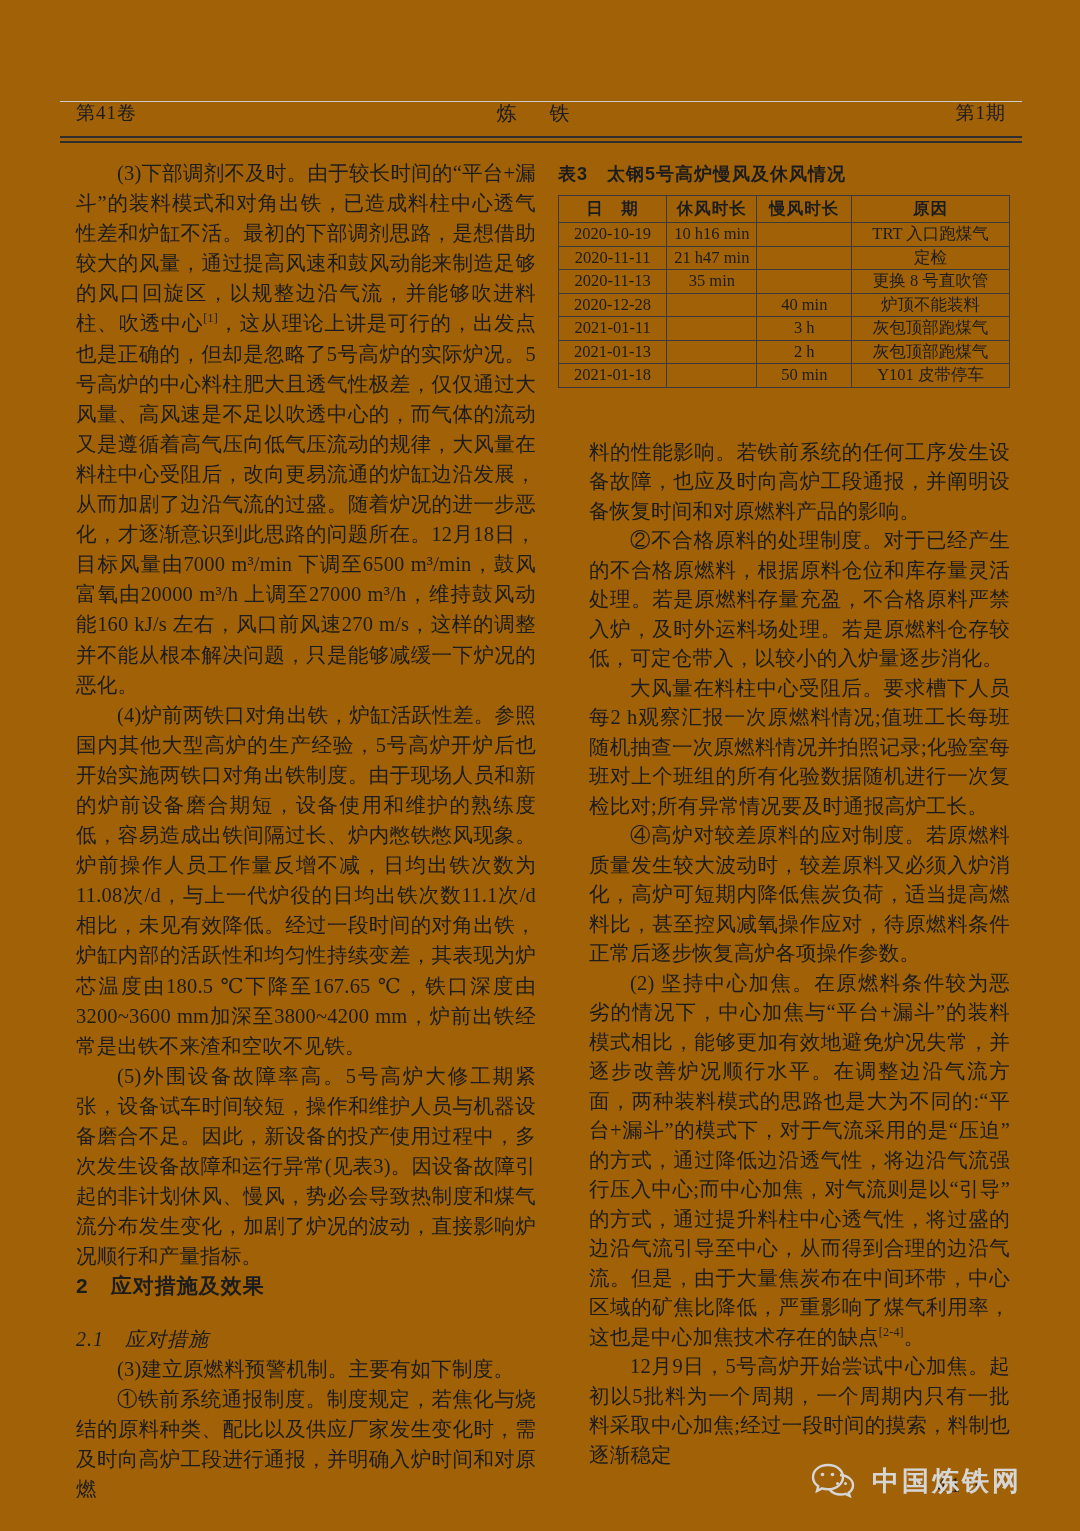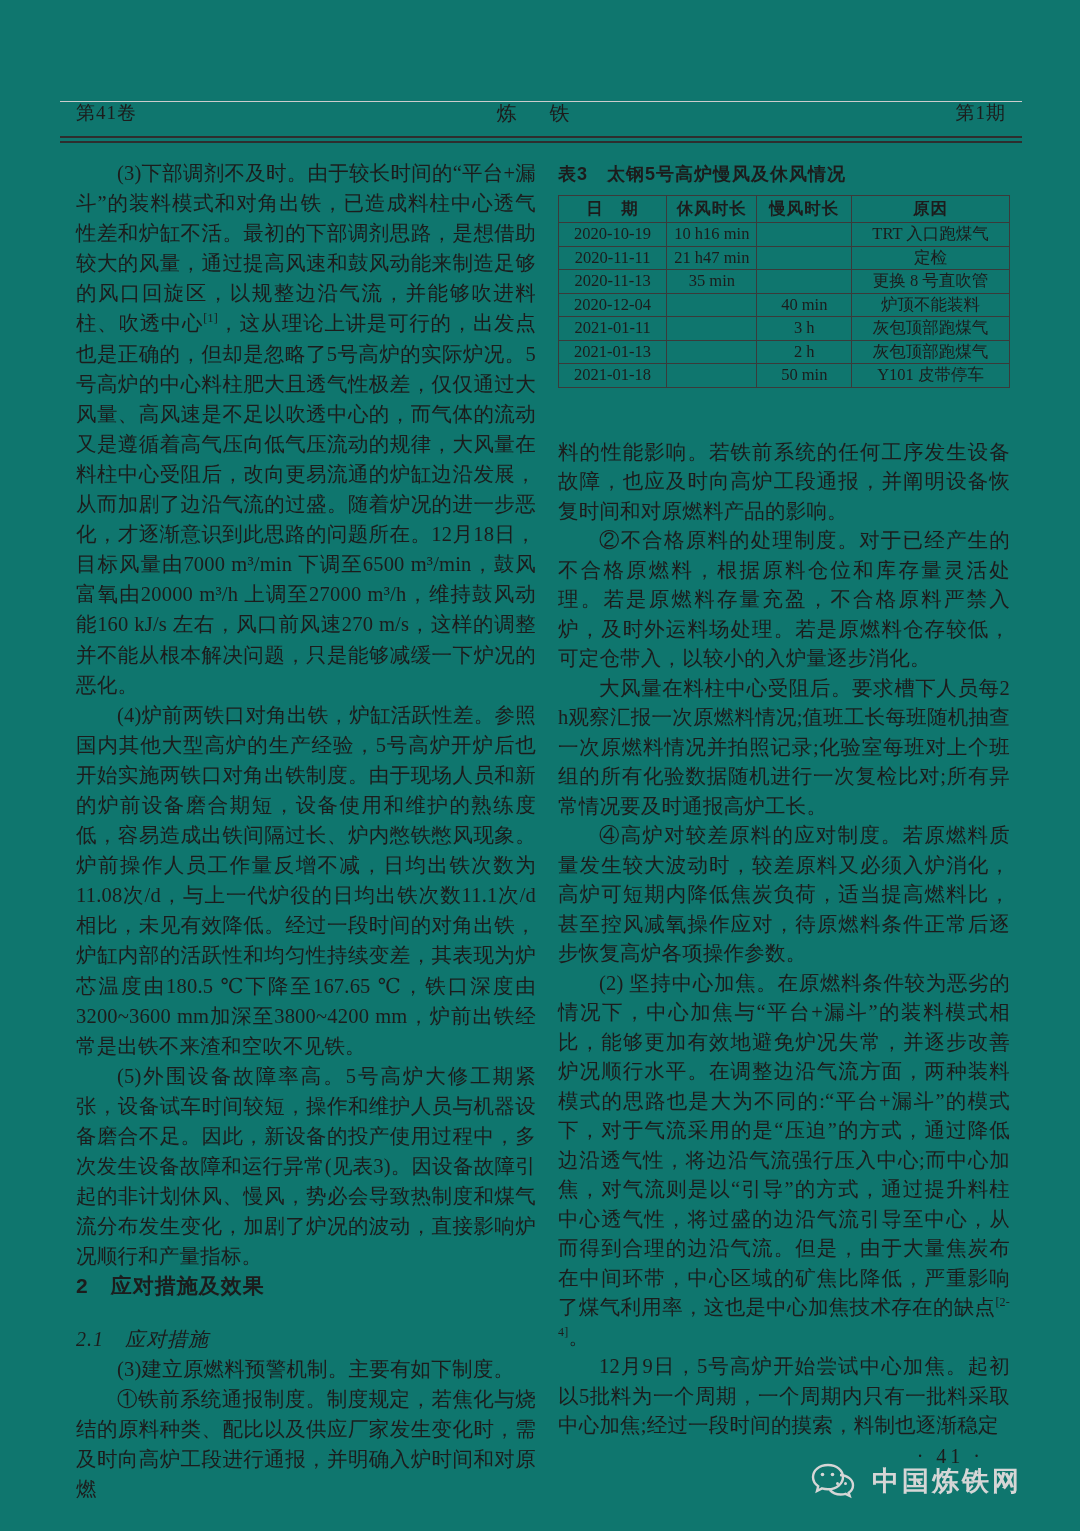--- a/index.html
+++ b/index.html
@@ -1,17 +1,17 @@
 <!DOCTYPE html>
 <html lang="zh"><head>
 <meta charset="utf-8">
 <style>
   html,body { margin:0; padding:0; background:#ffffff; }
   .page {
-    position:relative; width:1080px; height:1531px; background:#0f766e;
+    position:relative; width:1080px; height:1531px; background:#a16207;
     font-family:"Liberation Serif","DejaVu Serif",serif; color:#1c1c1c; overflow:hidden;
   }
   
   .hdr-left  { position:absolute; left:76px;  top:100px; font-size:19px; letter-spacing:1px; }
   .hdr-center{ position:absolute; left:0; right:0; top:100px; text-align:center; font-size:20px; letter-spacing:14px; }
   .hdr-right { position:absolute; right:74px; top:100px; font-size:19px; letter-spacing:1px; }
   .rule-faint { position:absolute; left:60px; right:58px; top:101px; height:1px; background:#cccccc; }
   .rule-double { position:absolute; left:60px; right:58px; top:136px; height:3px;
                  border-top:2px solid #2e2e2e; border-bottom:2px solid #2e2e2e; }
   
@@ -39,21 +39,21 @@
     font-family:"Liberation Sans","DejaVu Sans",sans-serif; font-weight:bold;
     font-size:18px; text-align:left; margin:4px 0 9px 0; letter-spacing:1px;
   }
   table.t3 { width:100%; border-collapse:collapse; table-layout:fixed; }
   table.t3 th, table.t3 td {
     border:1.6px solid #3a3a3a; text-align:center; vertical-align:middle;
     font-size:16.5px; padding:0 2px; height:22.5px; font-weight:normal;
     overflow:hidden; white-space:nowrap;
   }
   table.t3 th { height:26px; letter-spacing:1px;font-weight:bold; }
-  .right-text { margin-top:50px; }
+  .right-text { margin-top:50px;margin-left:31px; }
   .pagenum { text-align:right; padding-right:26px; font-size:20px; line-height:30px; letter-spacing:4px; }
   
   .watermark {
     position:absolute; right:58px; top:1462px; display:flex; align-items:center; gap:16px;
     color:#d4d4d4; font-family:"Liberation Sans","DejaVu Sans",sans-serif;
   }
   .watermark .wm-text { font-size:27px; letter-spacing:3px; font-weight:bold; color:#d6d6d6; }
   .watermark svg { display:block; }
 </style>
 </head>
@@ -107,21 +107,21 @@
             <td></td>
             <td>定检</td>
           </tr>
           <tr>
             <td>2020-11-13</td>
             <td>35 min</td>
             <td></td>
             <td>更换 8 号直吹管</td>
           </tr>
           <tr>
-            <td>2020-12-04</td>
+            <td>2020-12-28</td>
             <td></td>
             <td>40 min</td>
             <td>炉顶不能装料</td>
           </tr>
           <tr>
             <td>2021-01-11</td>
             <td></td>
             <td>3 h</td>
             <td>灰包顶部跑煤气</td>
           </tr>

